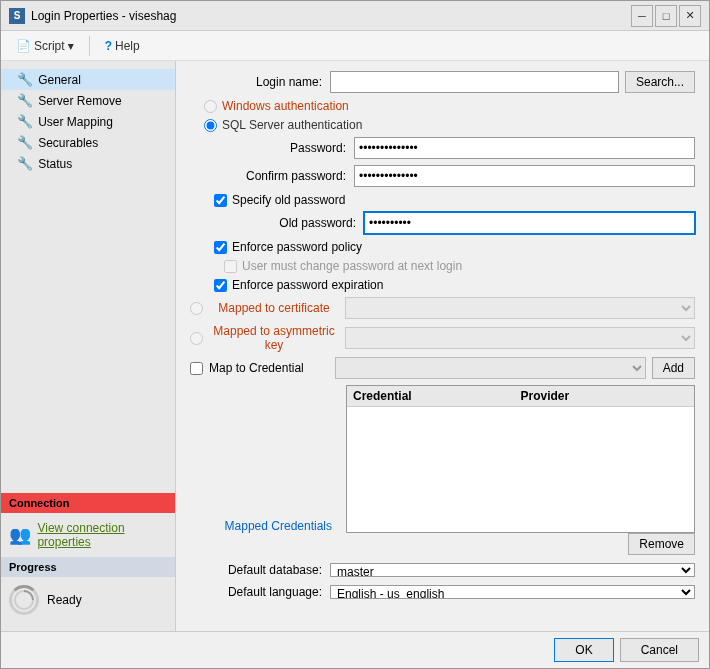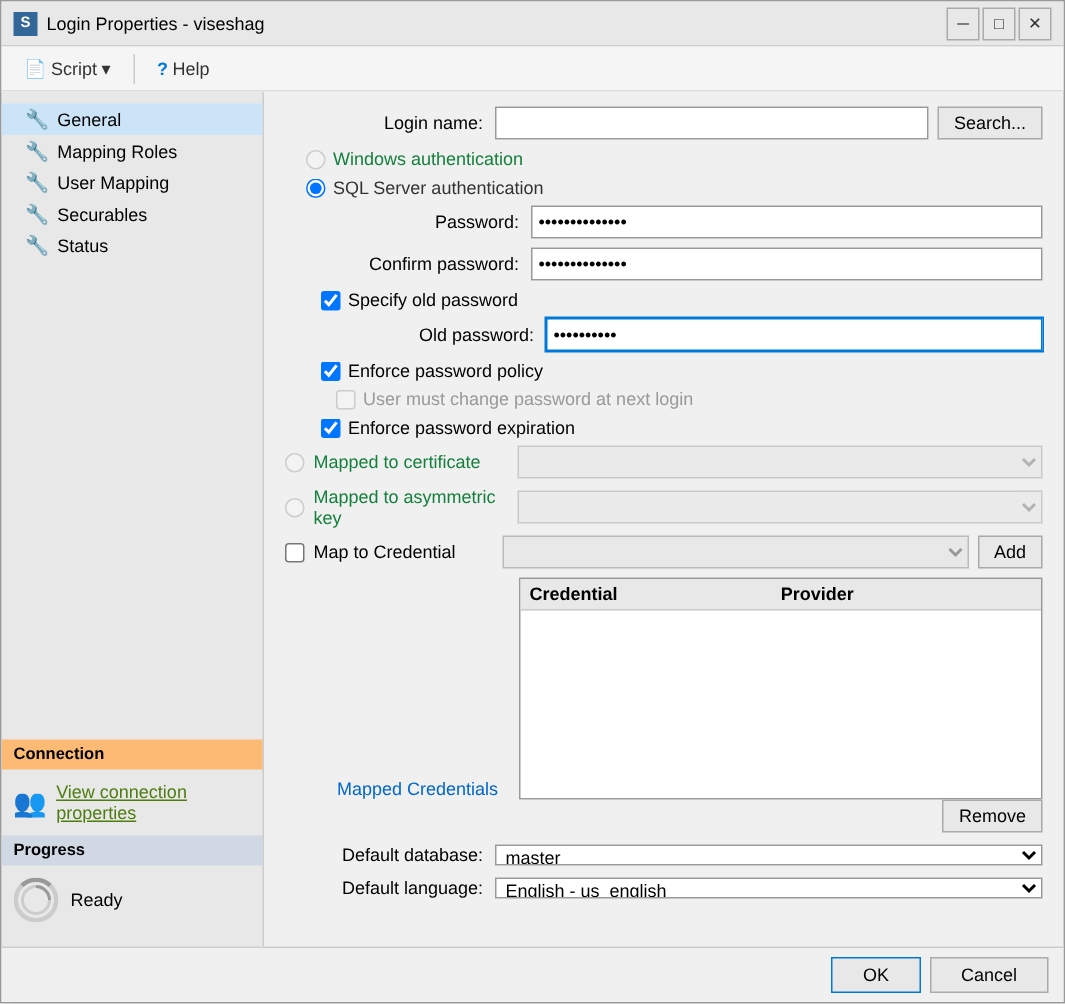--- a/index.html
+++ b/index.html
@@ -123,21 +123,21 @@
     .sidebar-icon {
       color: #336699;
       font-size: 13px;
     }
     .sidebar-link {
       color: #4d7c0f;
       text-decoration: underline;
       cursor: pointer;
     }
     .connection-section {
-      background: #fdba74;
+      background: #ef4444;
       padding: 4px 8px;
       font-weight: bold;
       font-size: 11px;
       color: #000;
     }
     .connection-content {
       padding: 8px;
       display: flex;
       align-items: center;
       gap: 6px;
@@ -205,21 +205,21 @@
 
     .radio-row {
       display: flex;
       align-items: center;
       margin-bottom: 5px;
       margin-left: 14px;
       gap: 5px;
     }
     .radio-row input[type=radio] { margin: 0; }
     .radio-label { font-size: 12px; color: #333; }
-    .radio-label.disabled { color: #15803d; }
+    .radio-label.disabled { color: #c2410c; text-align: center; }
 
     .checkbox-row {
       display: flex;
       align-items: center;
       margin-bottom: 5px;
       gap: 5px;
     }
     .checkbox-row input[type=checkbox] { margin: 0; }
     .checkbox-label { font-size: 12px; color: #000; }
     .checkbox-label.disabled { color: #999; }
@@ -349,21 +349,21 @@
   <div class="content">
 
     <div class="sidebar">
 
       <div class="sidebar-item active">
         <span class="sidebar-icon">🔧</span>
         <span>General</span>
       </div>
       <div class="sidebar-item">
         <span class="sidebar-icon">🔧</span>
-        <span>Mapping Roles</span>
+        <span>Server Remove</span>
       </div>
       <div class="sidebar-item">
         <span class="sidebar-icon">🔧</span>
         <span>User Mapping</span>
       </div>
       <div class="sidebar-item">
         <span class="sidebar-icon">🔧</span>
         <span>Securables</span>
       </div>
       <div class="sidebar-item">

